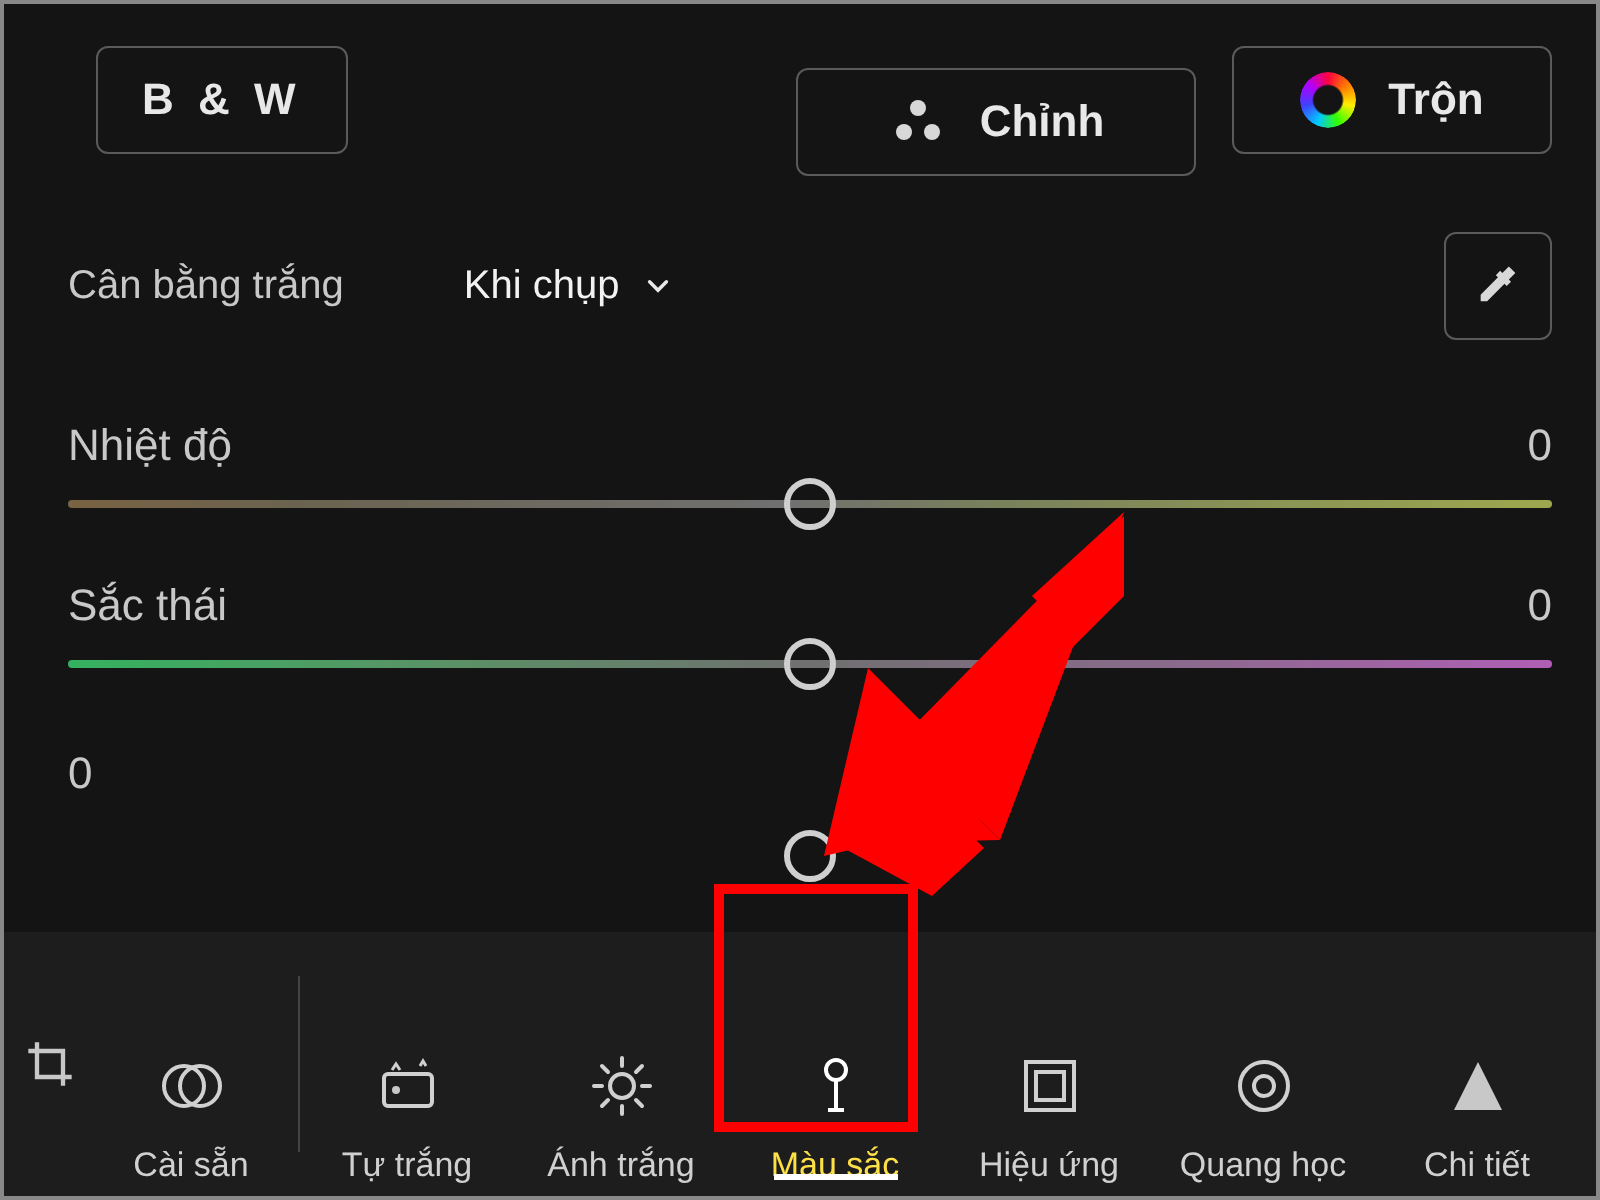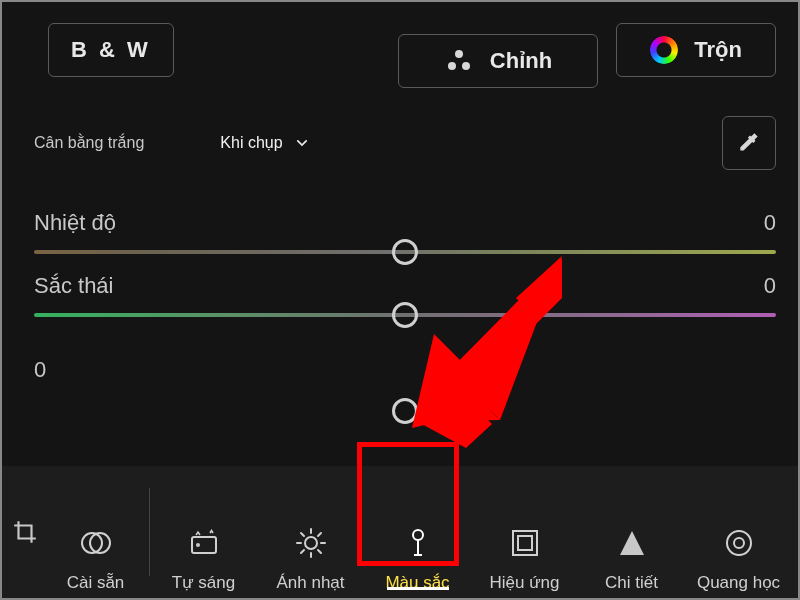--- a/index.html
+++ b/index.html
@@ -43,21 +43,21 @@
     width: 28px; height: 28px; border-radius: 50%;
     background: conic-gradient(#ff0040,#ff7a00,#ffee00,#33ff00,#00c8ff,#4040ff,#b000ff,#ff0040);
     -webkit-mask: radial-gradient(circle, transparent 7px, #000 8px);
             mask: radial-gradient(circle, transparent 7px, #000 8px);
   }
   .dots-icon svg { width: 30px; height: 30px; display:block; }
 
   
   .wb-row {
     display: flex; align-items: center; padding: 28px 22px 0 32px;
-    font-size: 16px; color: #c8c8c8; gap: 16px;
+    font-size: 20px; color: #c8c8c8;
   }
   .wb-dropdown {
     display: flex; align-items: center; gap: 12px;
     margin-left: 60px; color: #f2f2f2; cursor: pointer;
   }
   .chev { width: 14px; height: 14px; }
   .eyedropper {
     margin-left: auto;
     width: 54px; height: 54px;
     border: 1px solid #5a5a5a; border-radius: 6px;
@@ -166,21 +166,21 @@
   <div class="slider-block">
     <div class="slider-head">
       <span>Nhiệt độ</span>
       <span>0</span>
     </div>
     <div class="track temp">
       <div class="thumb"></div>
     </div>
   </div>
 
-  <div class="slider-block" style="margin-top:19px">
+  <div class="slider-block" style="margin-top:36px">
     <div class="slider-head">
       <span>Sắc thái</span>
       <span>0</span>
     </div>
     <div class="track tint">
       <div class="thumb"></div>
     </div>
   </div>
 
   <div class="slider-block" style="margin-top:40px">
@@ -212,33 +212,33 @@
   <div class="vdiv"></div>
 
   <div class="tool">
     <div class="ic">
         <svg viewBox="0 0 36 36">
           <rect x="6" y="12" width="24" height="16" rx="2"></rect>
           <path d="M10 10l2-3 2 3M24 8l1.5-2.5L27 8" stroke-width="1.5"></path>
           <circle cx="12" cy="20" r="2" fill="#c8c8c8" stroke="none"></circle>
         </svg>
       </div>
-    <span>Tự sáng</span>
+    <span>Tự trắng</span>
   </div>
 
   <div class="tool">
     <div class="ic">
         <svg viewBox="0 0 36 36">
           <circle cx="18" cy="18" r="6"></circle>
           <g stroke-linecap="round">
             <path d="M18 4v4M18 28v4M4 18h4M28 18h4M8 8l3 3M25 25l3 3M28 8l-3 3M11 25l-3 3"></path>
           </g>
         </svg>
       </div>
-    <span>Ánh nhạt</span>
+    <span>Ánh trắng</span>
   </div>
 
   <div class="tool active">
     <div class="ic">
         <svg viewBox="0 0 36 36" style="stroke:#fff">
           <circle cx="18" cy="10" r="5"></circle>
           <path d="M18 15v15M14 30h8"></path>
         </svg>
       </div>
     <span>Màu sắc</span>
@@ -251,34 +251,34 @@
           <rect x="6" y="6" width="24" height="24"></rect>
           <rect x="11" y="11" width="14" height="14"></rect>
         </svg>
       </div>
     <span>Hiệu ứng</span>
   </div>
 
   <div class="tool">
     <div class="ic">
         <svg viewBox="0 0 36 36">
-          <path d="M18 6 L30 30 L6 30 Z" fill="#c8c8c8" stroke="none"></path>
-        </svg>
-      </div>
-    <span>Chi tiết</span>
-  </div>
-
-  <div class="tool">
-    <div class="ic">
-        <svg viewBox="0 0 36 36">
           <circle cx="18" cy="18" r="12"></circle>
           <circle cx="18" cy="18" r="5"></circle>
         </svg>
       </div>
     <span>Quang học</span>
+  </div>
+
+  <div class="tool">
+    <div class="ic">
+        <svg viewBox="0 0 36 36">
+          <path d="M18 6 L30 30 L6 30 Z" fill="#c8c8c8" stroke="none"></path>
+        </svg>
+      </div>
+    <span>Chi tiết</span>
   </div>
 </div>
 
 <div class="hlbox"></div>
 <svg class="arrow" viewBox="0 0 170 200">
   <defs></defs>
   <polygon points="160,4 128,60 114,46" fill="#ff0000"></polygon>
   <polygon points="160,4 48,118 98,168" fill="#ff0000"></polygon>
   <polygon points="16,170 48,118 98,168" fill="#ff0000"></polygon>
   <polygon points="16,170 42,124 90,172 64,196" fill="#ff0000"></polygon>

